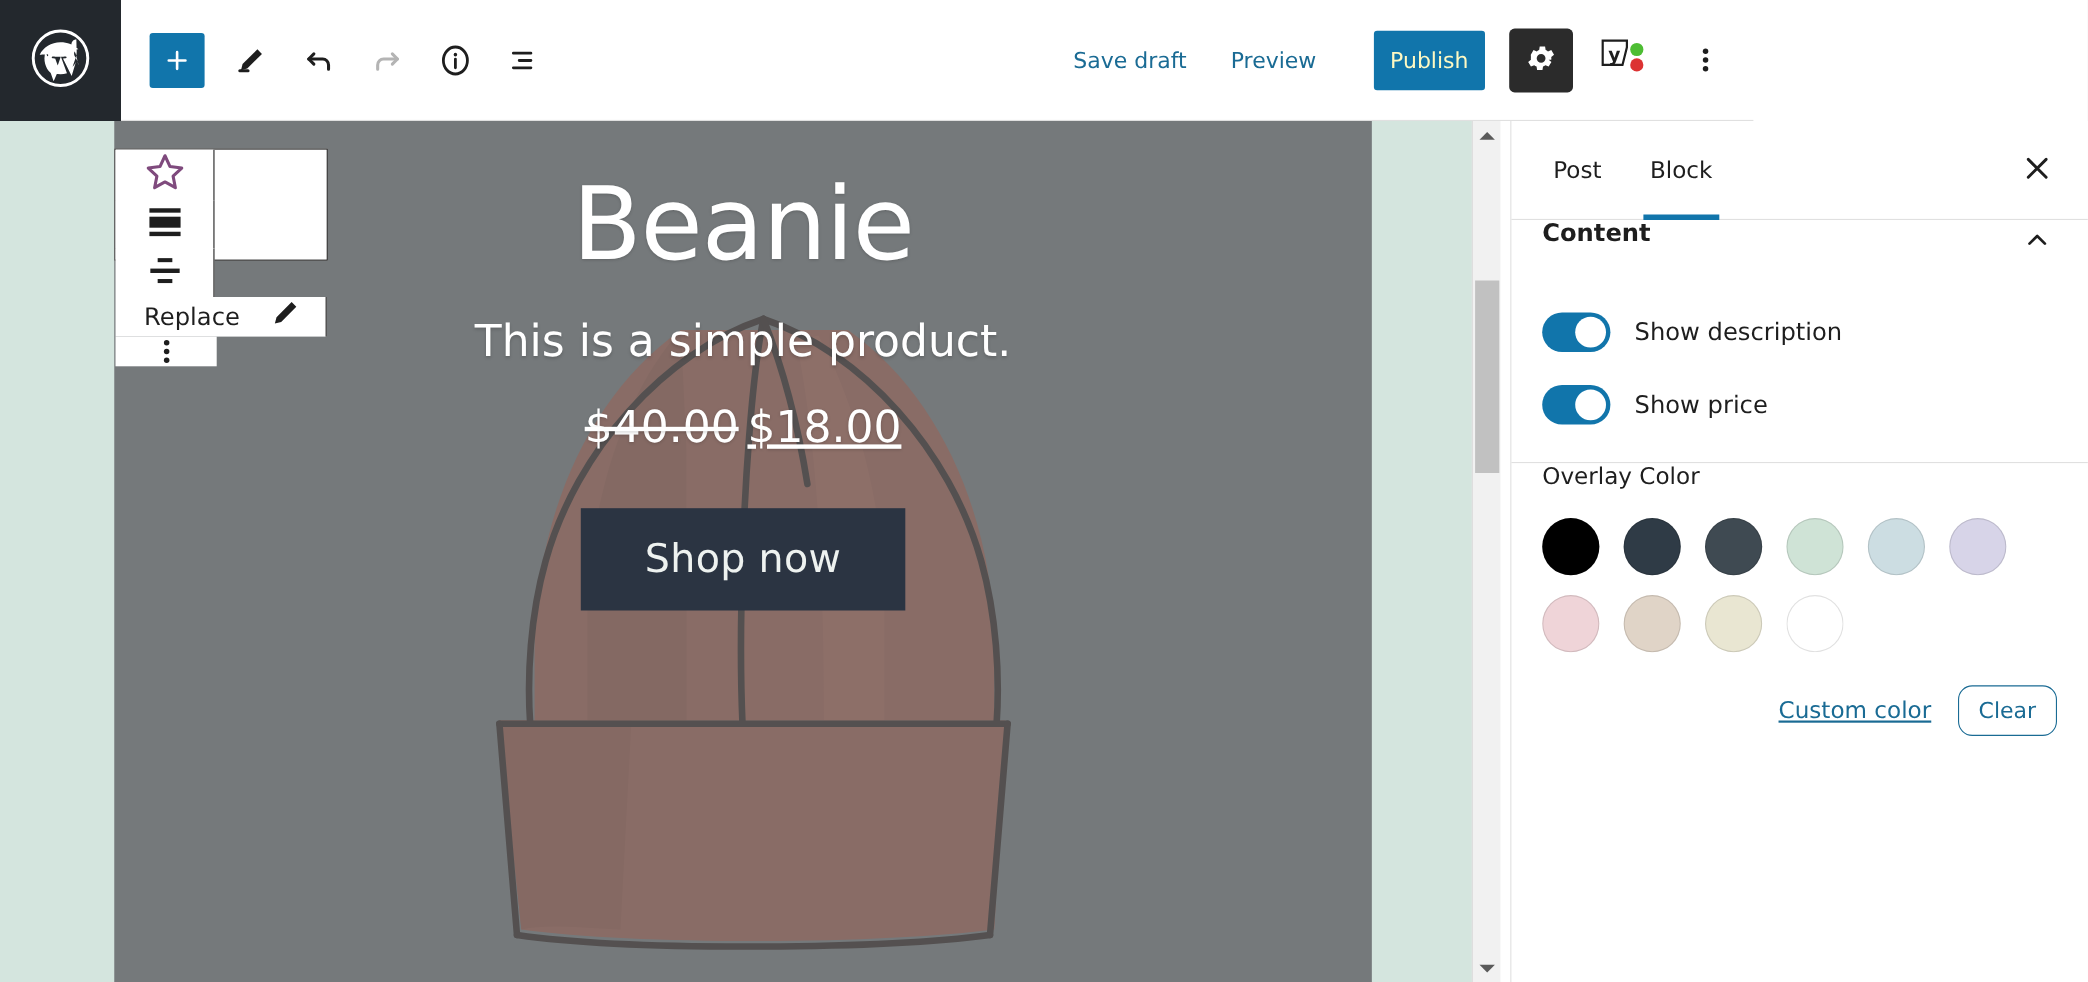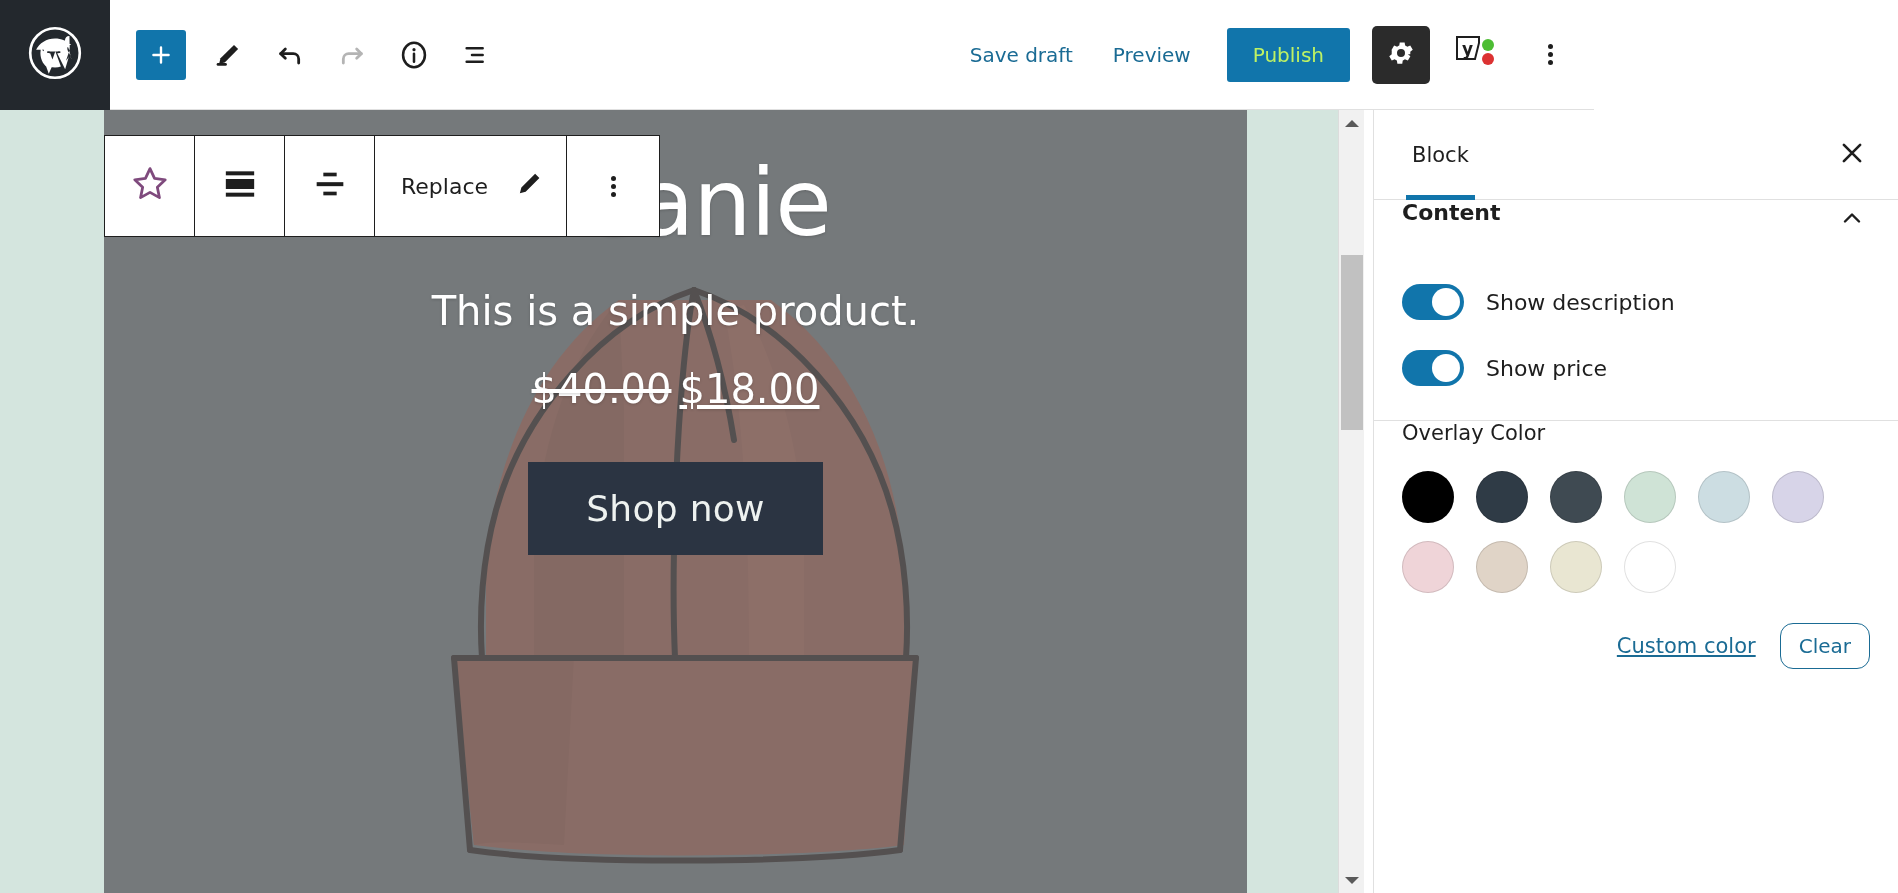--- a/index.html
+++ b/index.html
@@ -60,26 +60,26 @@
   .tb-text-btn {
     font-size: 20px;
     color: #1a6b94;
     background: none; border: none; cursor: pointer;
     padding: 12px 20px;
     font-family: "DejaVu Sans", "Liberation Sans", sans-serif;
     white-space: nowrap;
   }
   .publish-btn {
     background: #1175ab;
-    color: #bef264;
+    color: #fef9c3;
     font-size: 20px;
     border: none; cursor: pointer;
     border-radius: 3px;
-    padding: 15px 26px;
-    margin-left: 16px;
+    padding: 15px 15px;
+    margin-left: 32px;
     font-family: "DejaVu Sans", "Liberation Sans", sans-serif;
   }
   .gear-btn {
     width: 58px; height: 58px;
     background: #2b2b2b;
     border-radius: 5px;
     display: flex; align-items: center; justify-content: center;
     margin-left: 22px;
     cursor: pointer;
   }
@@ -164,20 +164,21 @@
 
   
   .block-toolbar {
     position: absolute;
     left: 104px; top: 25px;
     height: 102px;
     background: #ffffff;
     border: 1px solid #1e1e1e;
     display: flex; align-items: stretch;
     z-index: 30;
+    flex-direction: column;
   }
   .bt-item {
     width: 90px;
     display: flex; align-items: center; justify-content: center;
     border-right: 1px solid #1e1e1e;
     cursor: pointer;
     background: #fff;
   }
   .bt-item:last-child { border-right: none; }
   .bt-replace {
@@ -520,20 +521,21 @@
   </div>
   <div class="sb-thumb"></div>
   <div class="sb-arrow down">
     <span class="sb-tri-down"></span>
   </div>
 </div>
 
 <div class="sidebar">
 
   <div class="sb-tabs">
+    <button class="sb-tab">Post</button>
     <button class="sb-tab active">Block</button>
     <div class="sb-close">
       <span>
         <svg width="30" height="30" viewBox="0 0 24 24" fill="none">
           <path d="M5.5 5.5l13 13M18.5 5.5l-13 13" stroke="#1e1e1e" stroke-width="2.1" stroke-linecap="round"></path>
         </svg>
       </span>
     </div>
   </div>
 

